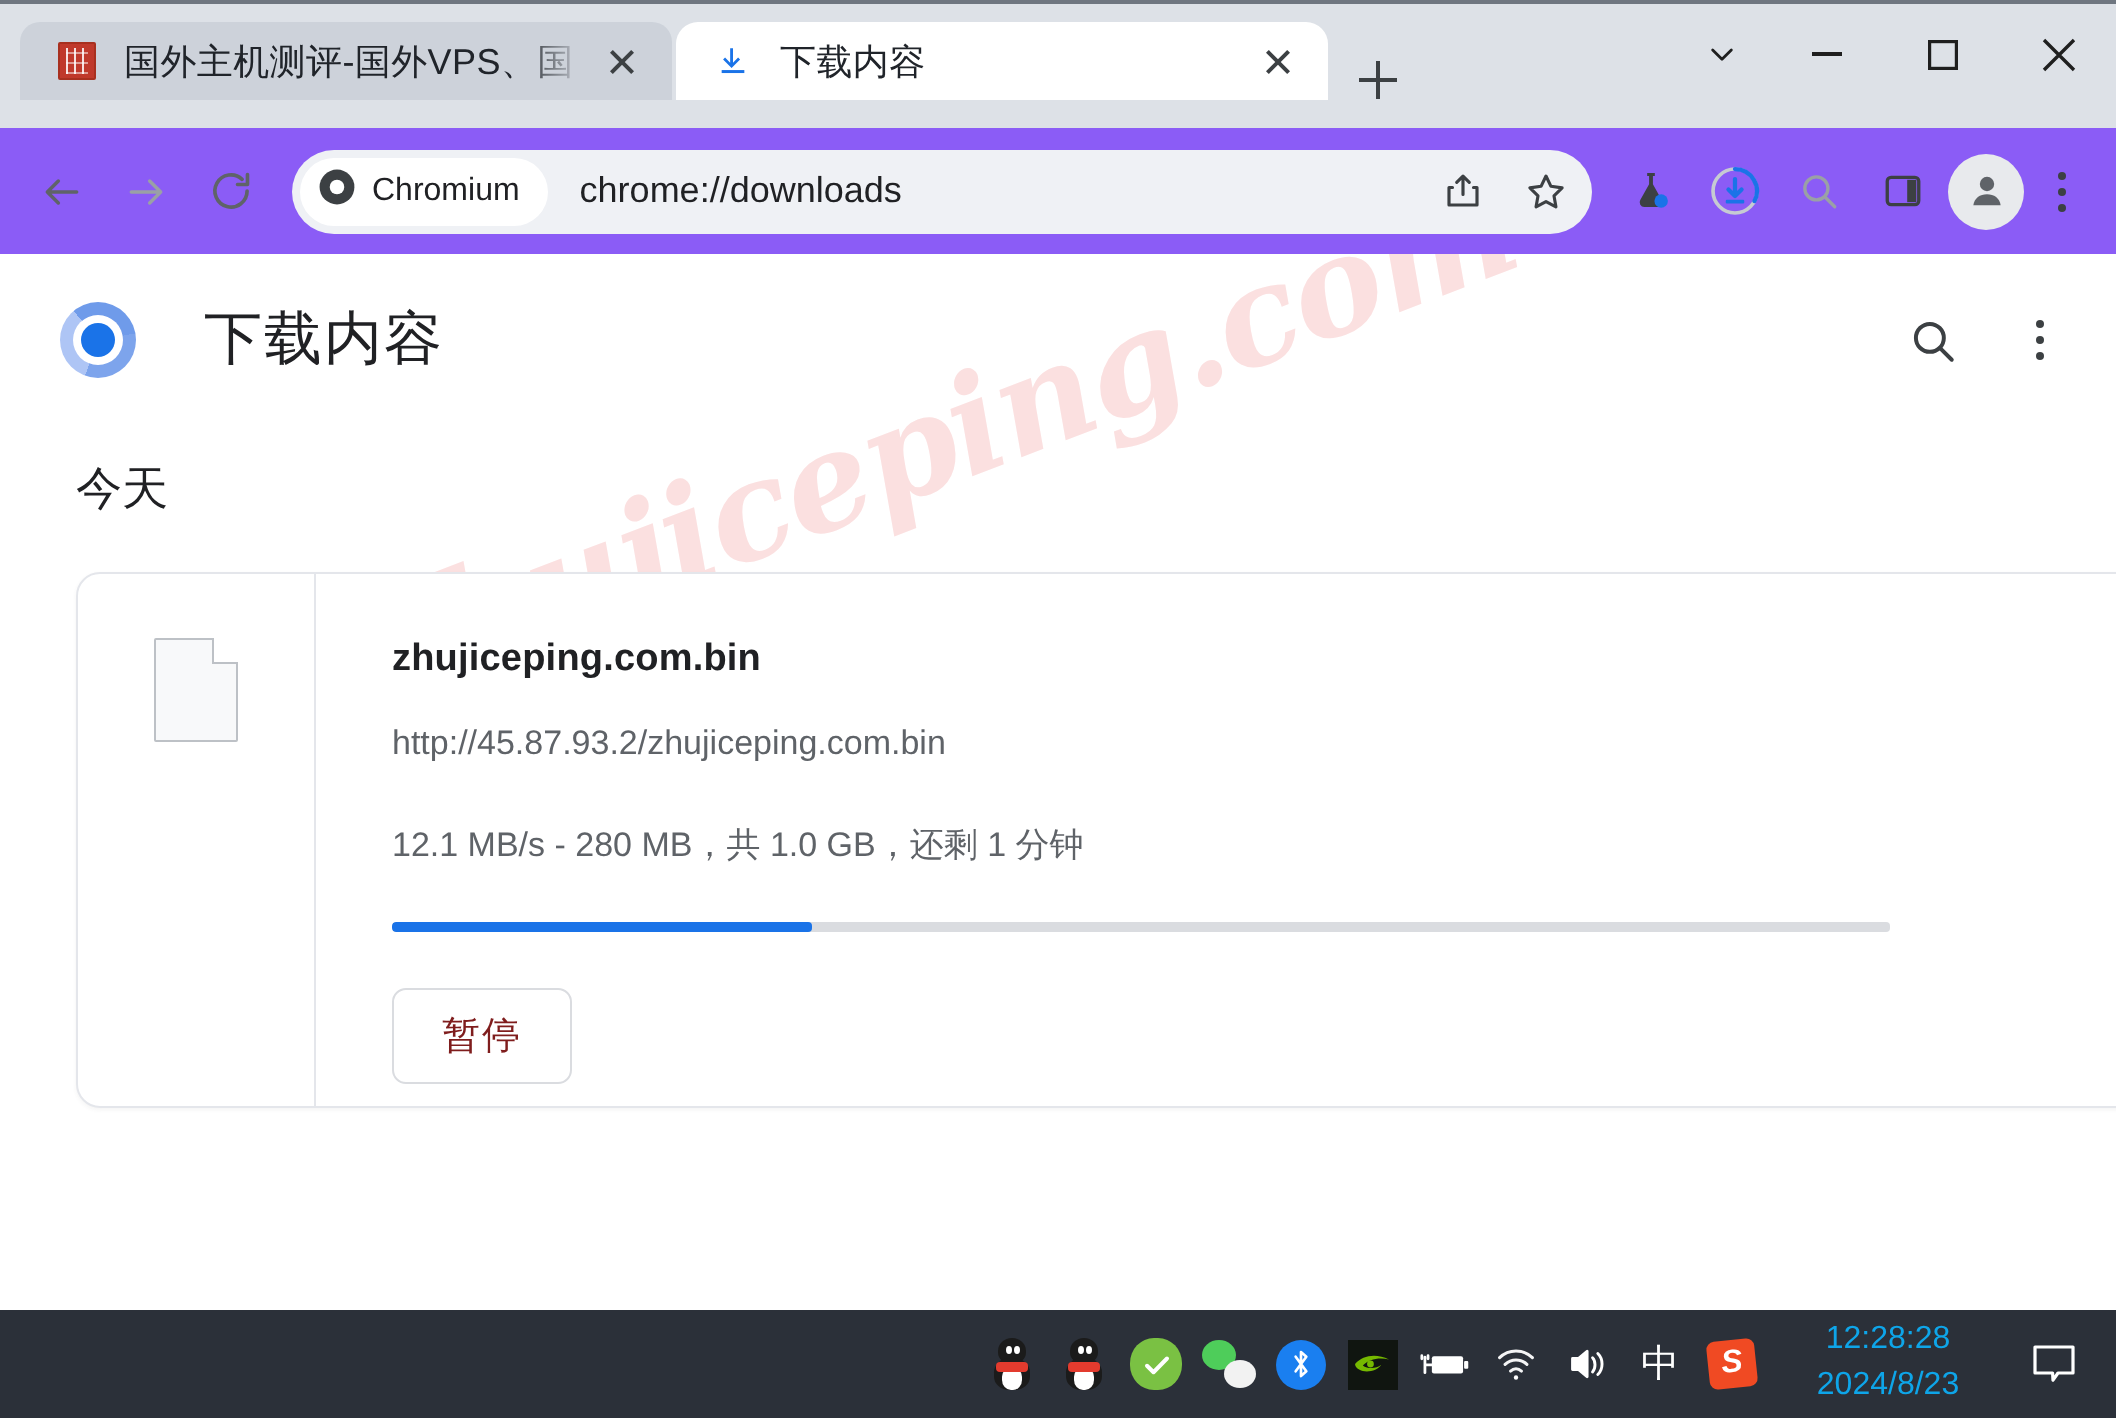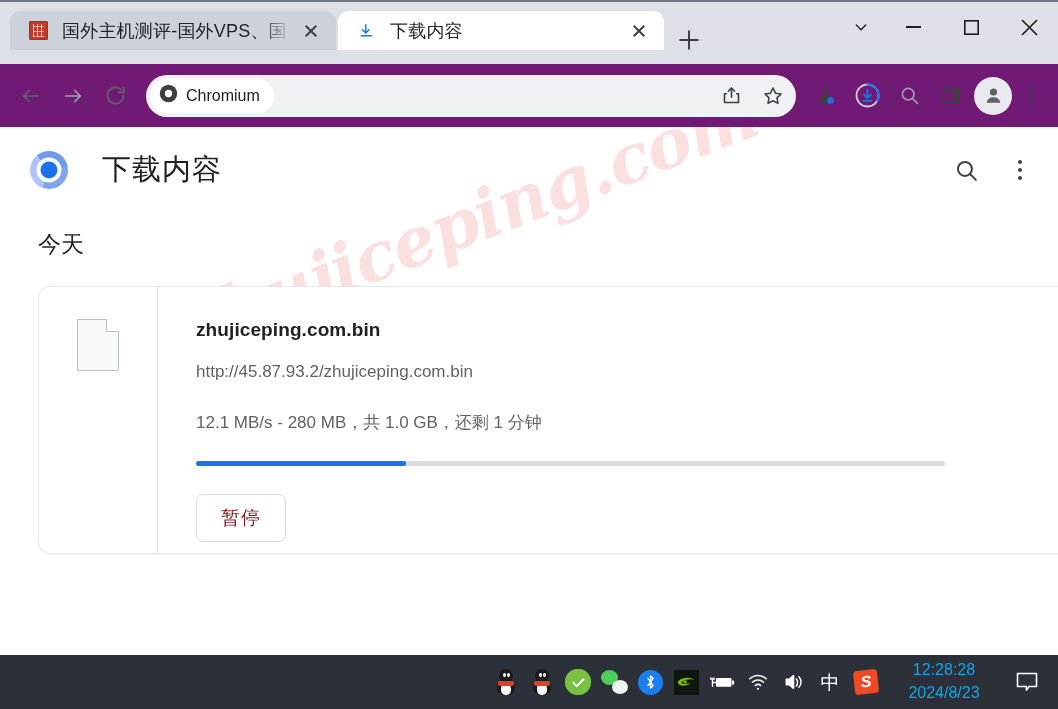--- a/index.html
+++ b/index.html
@@ -138,21 +138,21 @@
   .wc-btn {
     width: 46px; height: 46px;
     display: flex; align-items: center; justify-content: center;
   }
   .wc-btn.wide { width: 58px; }
 
   
   .toolbar {
     position: relative;
     height: 63px;
-    background: #701a75;
+    background: #8b5cf6;
     display: flex;
     align-items: center;
     padding: 0 10px;
     box-sizing: border-box;
   }
   .tb-btn {
     width: 42px; height: 42px;
     display: flex; align-items: center; justify-content: center;
     flex: 0 0 42px;
     border-radius: 50%;
@@ -564,20 +564,21 @@
         <div class="chip">
           <span>
             <svg width="19" height="19" viewBox="0 0 24 24" aria-hidden="true">
               <circle cx="12" cy="12" r="11" fill="#3c4043"></circle>
               <circle cx="12" cy="12" r="4.6" fill="#ffffff"></circle>
               <path d="M12 1a11 11 0 0 1 9.5 5.5H12a5.5 5.5 0 0 0-5 3.2z" fill="#ffffff" opacity="0"></path>
             </svg>
           </span>
           <span class="chip-label">Chromium</span>
         </div>
+        <span class="omni-url" title="chrome://downloads">chrome://downloads</span>
         <span class="omni-right">
           <span class="tb-btn">
             <svg width="21" height="21" viewBox="0 0 24 24" fill="none" stroke="#3c4043" stroke-width="1.8" aria-hidden="true">
               <path d="M6 10H4v10h16V10h-2" stroke-linecap="round" stroke-linejoin="round"></path>
               <path d="M12 14V3.5M12 3.5l-3.6 3.6M12 3.5l3.6 3.6" stroke-linecap="round" stroke-linejoin="round"></path>
             </svg>
           </span>
           <span class="tb-btn">
             <svg width="22" height="22" viewBox="0 0 24 24" fill="none" stroke="#3c4043" stroke-width="1.7" aria-hidden="true">
               <path d="M12 3.3l2.7 5.6 6.1.85-4.45 4.3 1.07 6.05L12 17.25 6.58 20.1l1.07-6.05L3.2 9.75l6.1-.85z" stroke-linejoin="round"></path>

